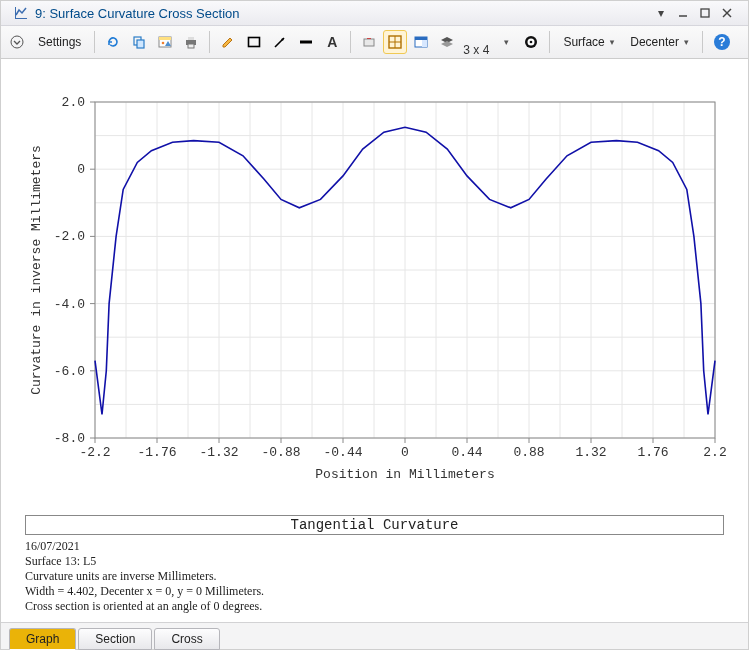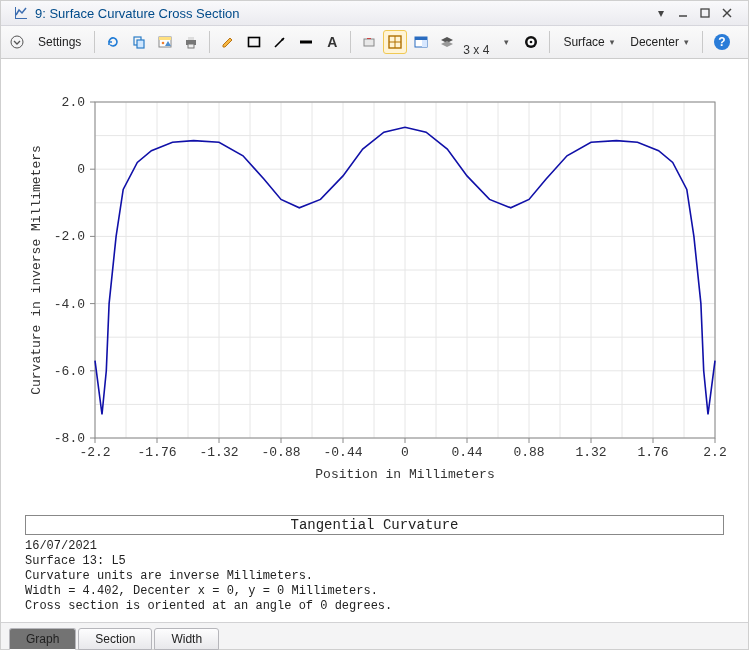--- a/index.html
+++ b/index.html
@@ -118,21 +118,21 @@
     height:18px;
     display:flex;
     align-items:center;
     justify-content:center;
     font-family: Consolas, "Courier New", monospace;
     font-size:14px;
     background:#fff;
   }
   .info-box {
     margin: 4px 12px 0 12px;
-    font-family: Liberation Mono, monospace;
+    font-family: Liberation Serif, serif;
     font-size:12px;
     line-height:15px;
     color:#222;
     white-space:pre;
   }
 
   
   .bottom-tabs {
     height:26px;
     display:flex;
@@ -151,21 +151,21 @@
     border-top-right-radius:3px;
     background:linear-gradient(#fdfdfe,#e8e8eb);
     display:flex;
     align-items:center;
     font-size:12px;
     color:#222;
     position:relative;
     top:1px;
   }
   .btab.active {
-    background:#737373;
+    background:#eab308;
     border-bottom:1px solid #ffffff;
   }
 </style>
 </head>
 <body>
 
 <div class="window">
 
   <div class="titlebar">
     <span class="app-icon">
@@ -403,17 +403,17 @@
   </div>
 
   <div class="bottom-tabs">
     <div class="btab active">
         <span>Graph</span>
       </div>
     <div class="btab">
         <span>Section</span>
       </div>
     <div class="btab">
-        <span>Width</span>
+        <span>Cross</span>
       </div>
   </div>
 
 </div>
 
 </body></html>

